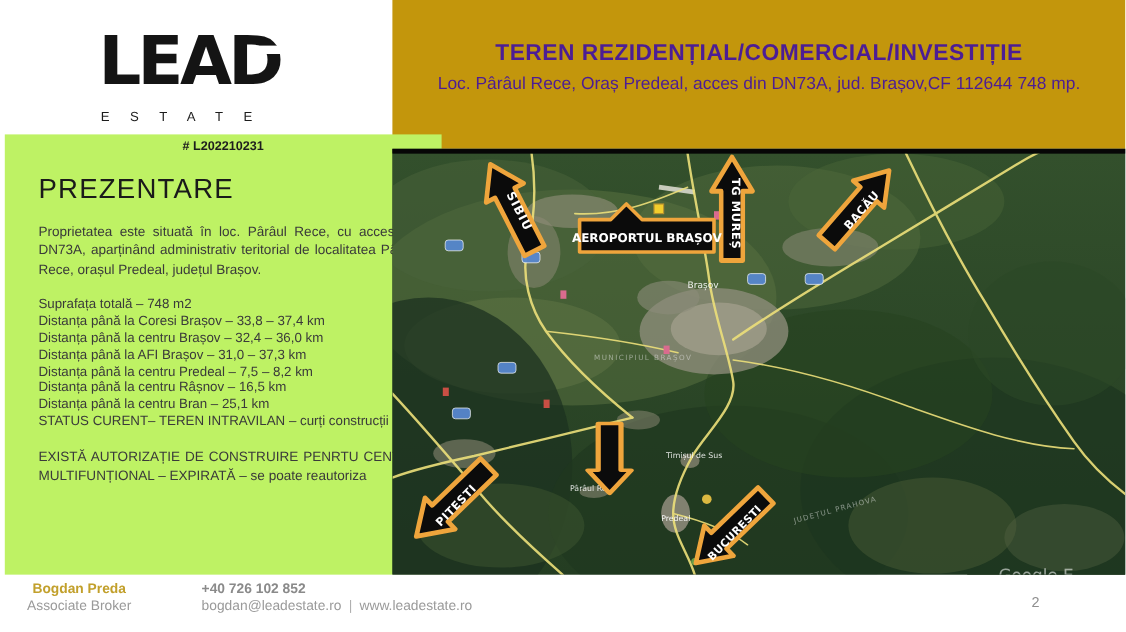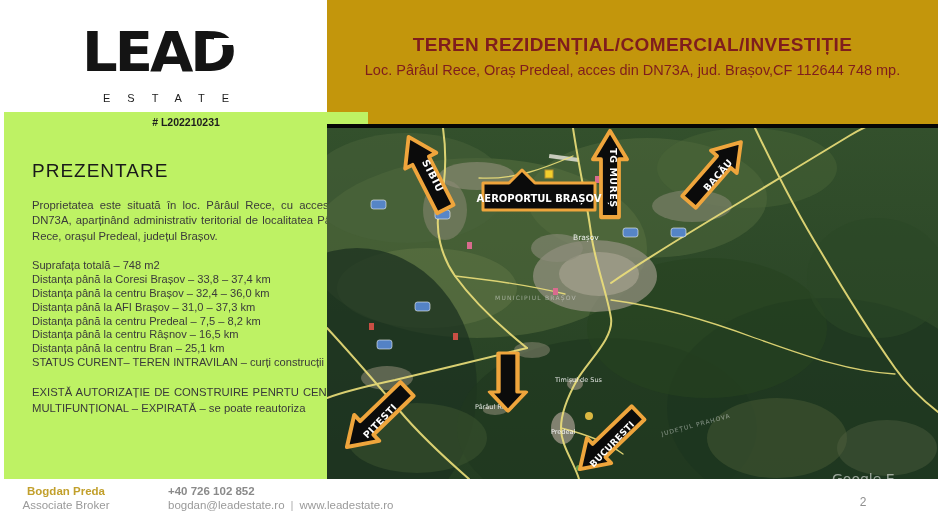--- a/index.html
+++ b/index.html
@@ -5,35 +5,35 @@
   html,body{margin:0;padding:0;background:#ffffff;}
   .slide{position:relative;width:938px;height:527px;background:#ffffff;overflow:hidden;
          font-family:"Liberation Sans",sans-serif;}
 
   
   .logo-block{position:absolute;left:0;top:0;width:327px;height:112px;background:#ffffff;margin-left:12px;}
   .logo-word-wrap{position:absolute;left:70px;top:22px;width:180px;height:62px;}
   .logo-word{font-family:"DejaVu Sans","Liberation Sans",sans-serif;font-weight:800;
              font-size:56px;line-height:60px;letter-spacing:-3px;color:#141414;}
   .logo-arrow{position:absolute;right:2px;top:8px;width:46px;height:22px;}
-  .logo-tagline{position:absolute;left:91px;top:92px;width:180px;font-size:11px;color:#1c1c1c;
+  .logo-tagline{position:absolute;left:72px;top:92px;width:180px;font-size:11px;color:#1c1c1c;
                 letter-spacing:17px;font-weight:400;}
 
   
   .gold-header{position:absolute;left:327px;top:0;width:611px;height:124px;background:#C3960C;
-               color:#7f1d1d;text-align:center;box-sizing:border-box;padding-top:34px;}
+               color:#4c1d95;text-align:center;box-sizing:border-box;padding-top:34px;}
   .gold-title{font-size:19px;font-weight:bold;letter-spacing:.4px;margin:0 0 6px 0;}
   .gold-subtitle{font-size:14.5px;font-weight:400;margin:0;}
 
   
   .left-panel{position:absolute;left:4px;top:112px;width:364px;height:367px;background:#bef264;
               box-sizing:border-box;}
   .listing-id{padding-top:4px;text-align:center;font-size:10.5px;font-weight:bold;color:#1d1d1d;}
   .panel-content{padding:16px 18px 0 28px;color:#3a3a3a;}
-  .panel-heading{font-size:19px;font-weight:400;color:#1a1a1a;letter-spacing:1px;margin:16px 0 16px 0;}
+  .panel-heading{font-size:23px;font-weight:400;color:#1a1a1a;letter-spacing:1px;margin:0 0 16px 0;}
   .panel-intro{font-size:11.3px;line-height:1.36;text-align:justify;margin:0 0 15px 0;}
   .detail-line{font-size:11.1px;line-height:1.25;}
   .panel-note{font-size:11.3px;line-height:1.42;text-align:justify;margin:14px 0 0 0;}
 
   
   .map-area{position:absolute;left:327px;top:124px;width:611px;height:355px;background:#22391F;
             border-top:4px solid #060606;box-sizing:border-box;overflow:hidden;}
   .map-area svg{display:block;}
 
   

